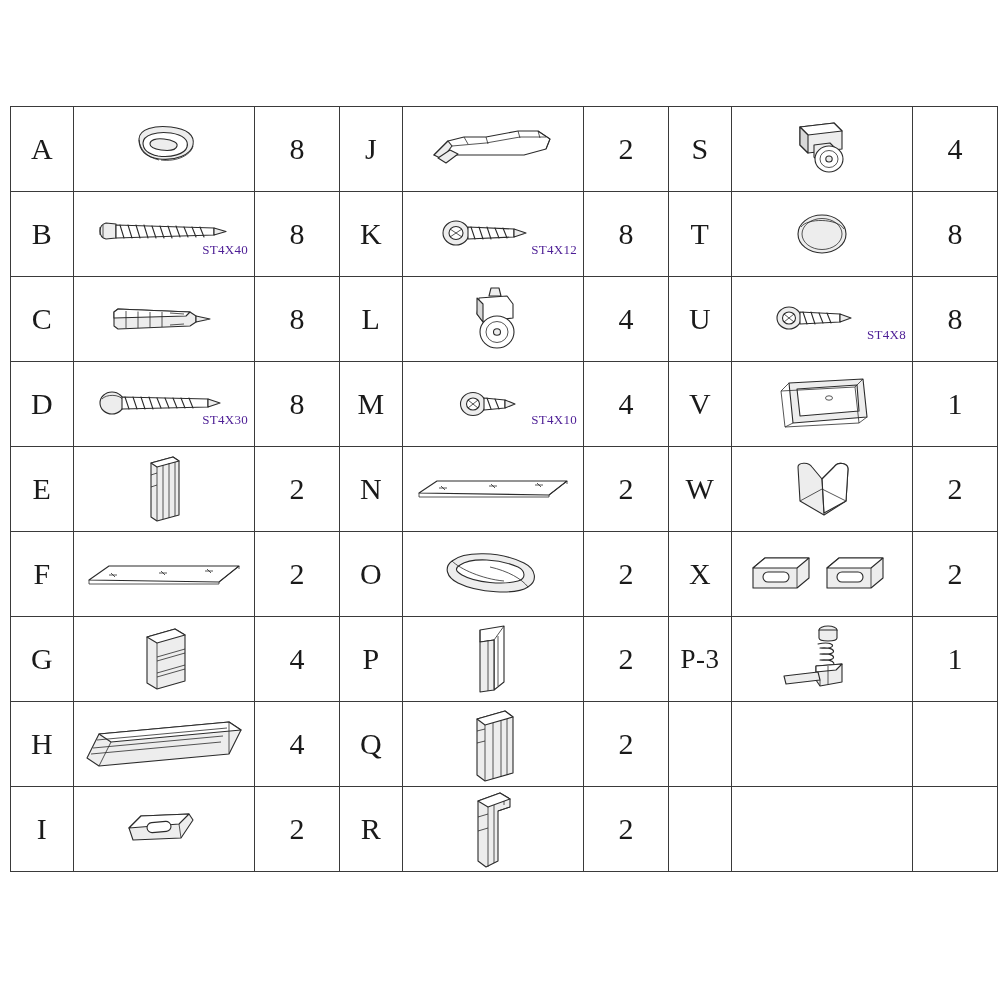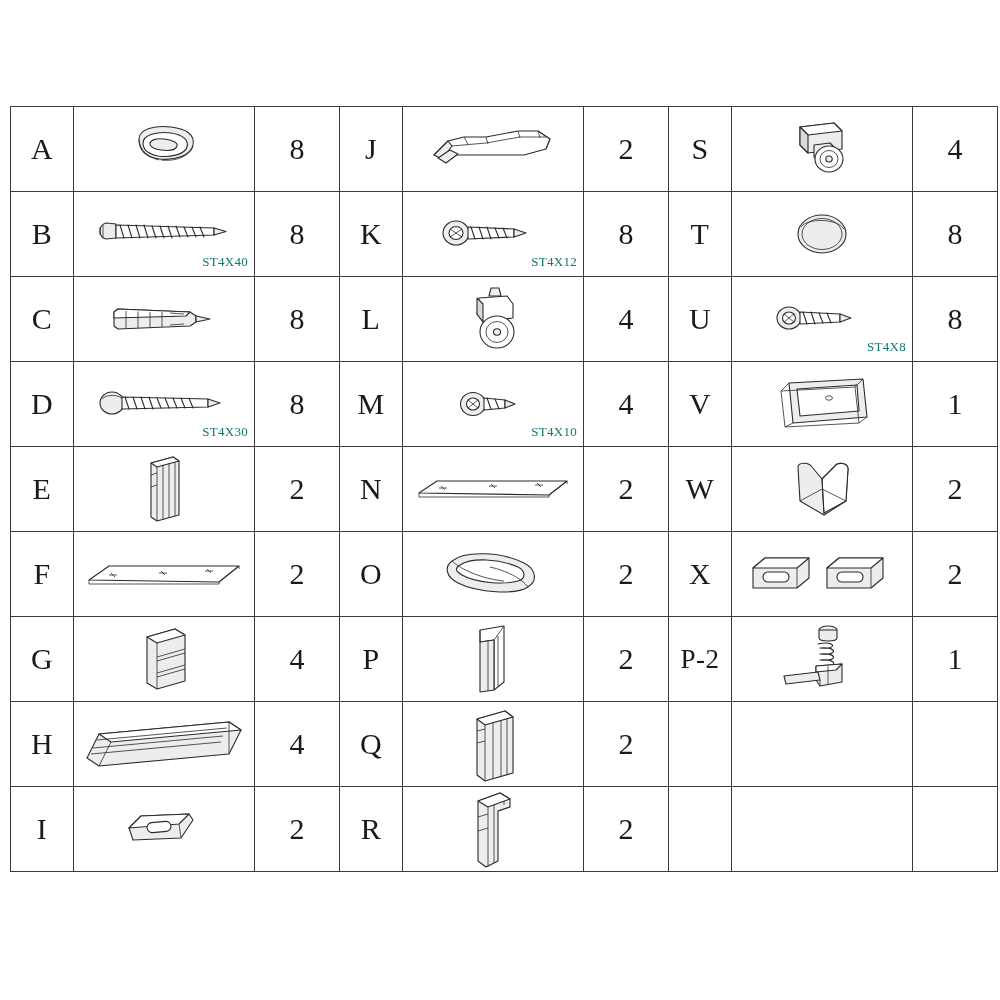--- a/index.html
+++ b/index.html
@@ -58,24 +58,24 @@
     display: flex;
     align-items: center;
     justify-content: center;
   }
   .pic-wrap svg {
     display: block;
   }
   .code {
     position: absolute;
     right: 6px;
-    bottom: 6px;
+    bottom: 18px;
     font-size: 13px;
     font-family: "Liberation Serif", serif;
-    color: #0f766e;
+    color: #4c1d95;
     letter-spacing: 0.3px;
   }
   .ln { fill: none; stroke: #2b2b2b; stroke-width: 1.1; stroke-linejoin: round; stroke-linecap: round;}
   .fillw { fill: #ffffff; stroke: #2b2b2b; stroke-width: 1.1; stroke-linejoin: round; stroke-linecap: round;}
   .fillg { fill: #ededed; stroke: #2b2b2b; stroke-width: 1.1; stroke-linejoin: round; stroke-linecap: round;}
   .filld { fill: #d9d9d9; stroke: #2b2b2b; stroke-width: 1.1; stroke-linejoin: round; stroke-linecap: round;}
   .thin { fill:none; stroke:#2b2b2b; stroke-width:0.8; }
 </style>
 </head>
 <body>
@@ -369,21 +369,21 @@
           <svg width="78" height="78" viewBox="0 0 78 78">
             <path class="fillw" d="M26 10 L50 6 L50 62 L40 70 L40 20 L26 22 Z"></path>
             <path class="fillg" d="M26 22 L40 20 L40 70 L26 72 Z"></path>
             <path class="thin" d="M34 20 L34 71 M44 16 L44 66 M50 6 L40 20"></path>
             <path class="thin" d="M26 10 L26 22"></path>
           </svg>
         </div>
       </td>
       <td class="qty">2</td>
 
-      <td class="letter small">P-2</td>
+      <td class="letter small">P-3</td>
       <td class="pic">
         <div class="pic-wrap">
           <svg width="100" height="74" viewBox="0 0 100 74">
             <ellipse class="fillg" cx="56" cy="8" rx="9" ry="4"></ellipse>
             <path class="fillg" d="M47 8 L47 16 C47 20, 65 20, 65 16 L65 8 Z"></path>
             <path class="ln" d="M46 22 C64 18, 66 28, 48 26 C64 24, 68 34, 48 32 C64 30, 68 40, 48 38 C64 36, 68 46, 50 44"></path>
             <path class="fillg" d="M44 44 L70 42 L70 60 L48 64 L44 58 Z"></path>
             <path class="fillw" d="M44 44 L70 42 L64 48 L44 50 Z"></path>
             <path class="fillg" d="M12 54 L46 50 L48 58 L14 62 Z"></path>
             <path class="thin" d="M48 58 L48 64 M56 44 L56 62"></path>

